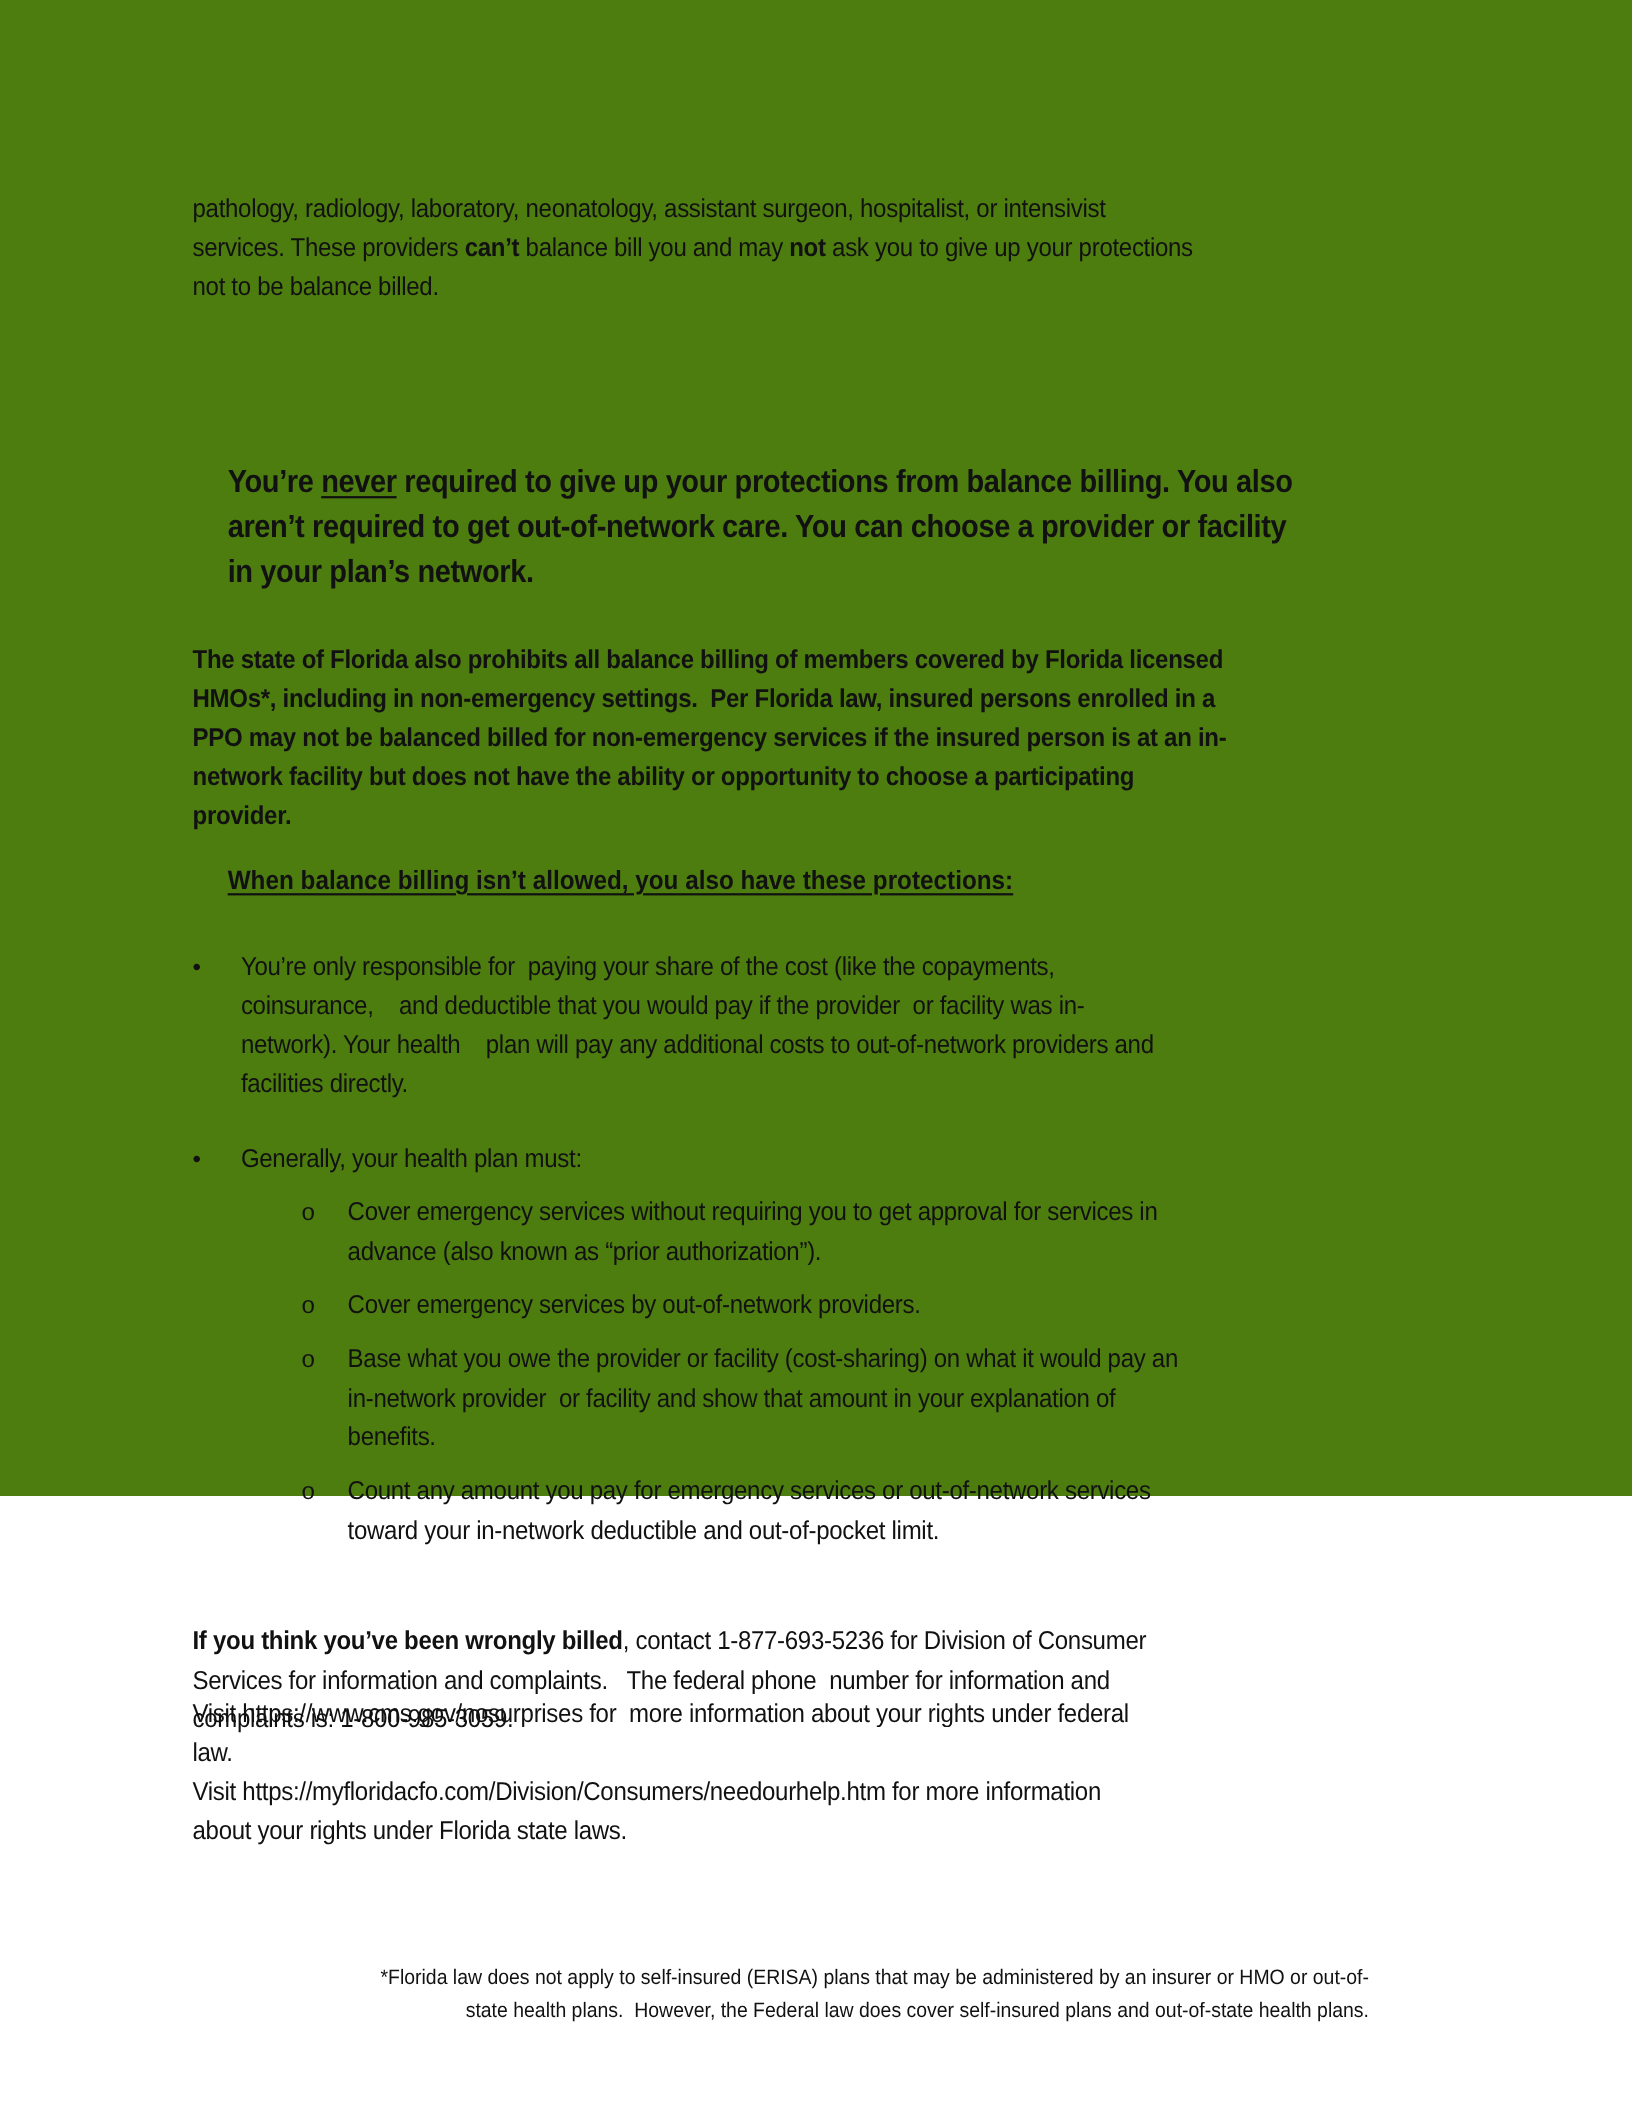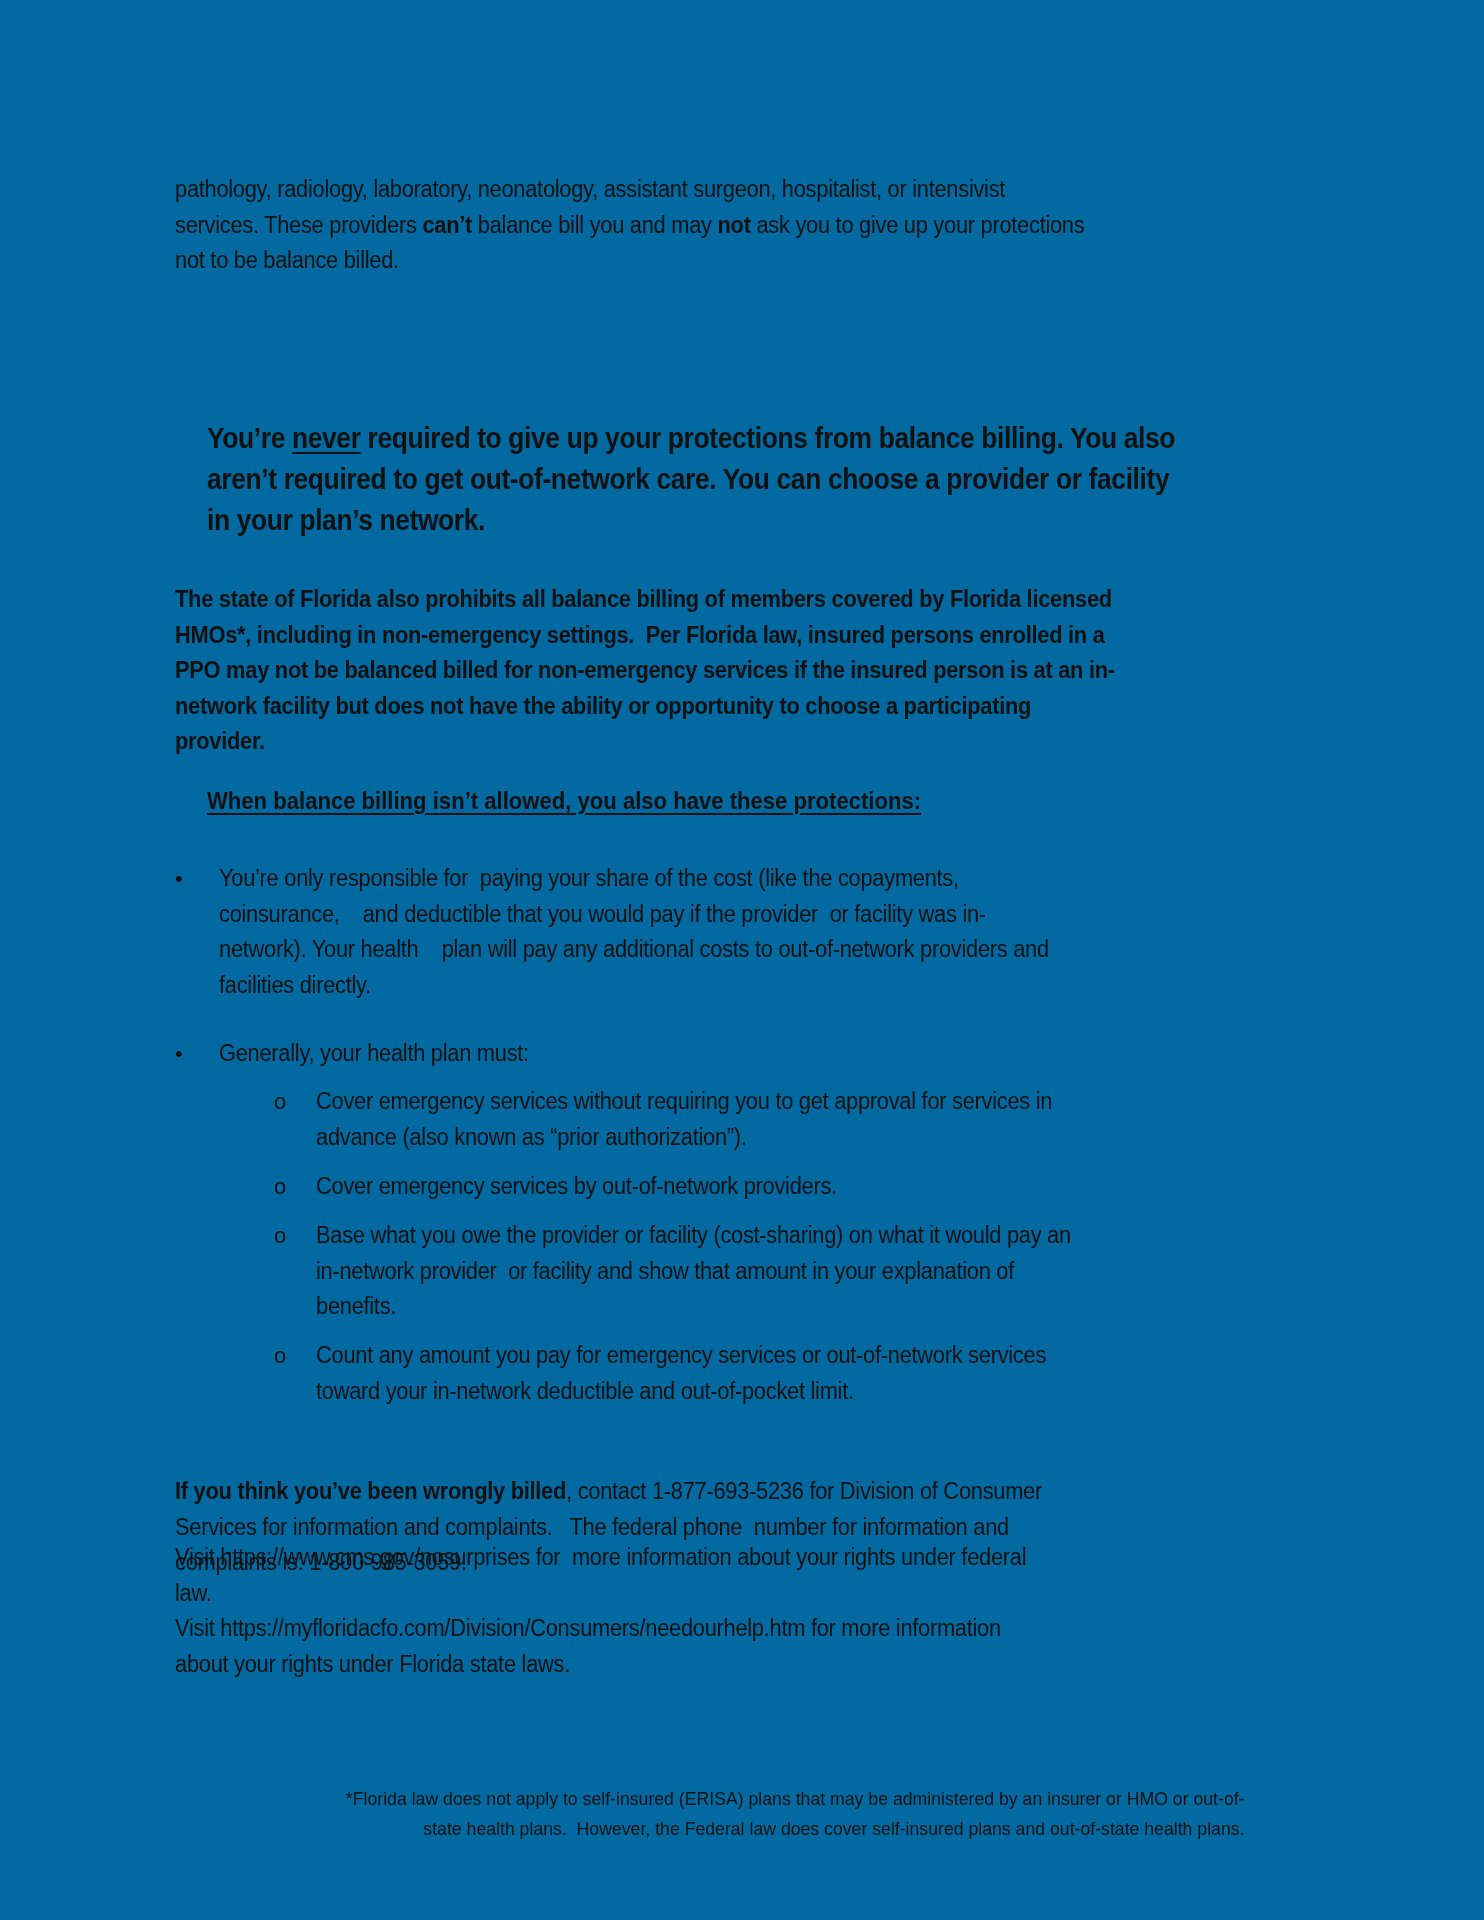--- a/index.html
+++ b/index.html
@@ -1,17 +1,17 @@
 <!DOCTYPE html>
 <html><head>
   <meta charset="utf-8">
   <style>
     html, body { margin: 0; padding: 0; background: #ffffff; }
     body { width: 1484px; height: 1920px; position: relative; overflow: hidden; color: #111; font-family: "Liberation Sans", sans-serif; }
-    .page { position: absolute; left: 0; top: 0; width: 1484px; height: 1920px; background: #0369a1; }
+    .page { position: absolute; left: 0; top: 0; width: 1484px; height: 1360px; background: #4d7c0f; }
     .block { position: absolute; left: 175px; width: 1150px; }
     .line { display: block; white-space: nowrap; }
     .body-text { font-size: 23.5px; line-height: 35.5px; letter-spacing: -0.3px; font-stretch: condensed; }
     .body-text .line { transform: scaleX(0.93); transform-origin: left center; }
     .headline { font-size: 29px; line-height: 41px; font-weight: bold; letter-spacing: -0.4px; margin-left: 32px; }
     .headline .line { transform: scaleX(0.91); transform-origin: left center; }
     .subhead { font-size: 24px; line-height: 34px; font-weight: bold; text-decoration: underline; text-underline-offset: 4px; }
     .subhead .line { transform: scaleX(0.92); transform-origin: left center; }
     .bullet { position: absolute; left: 175px; width: 1150px; }
     .bullet .marker { position: absolute; left: 0; top: 0; font-size: 22px; line-height: 35.5px; }

